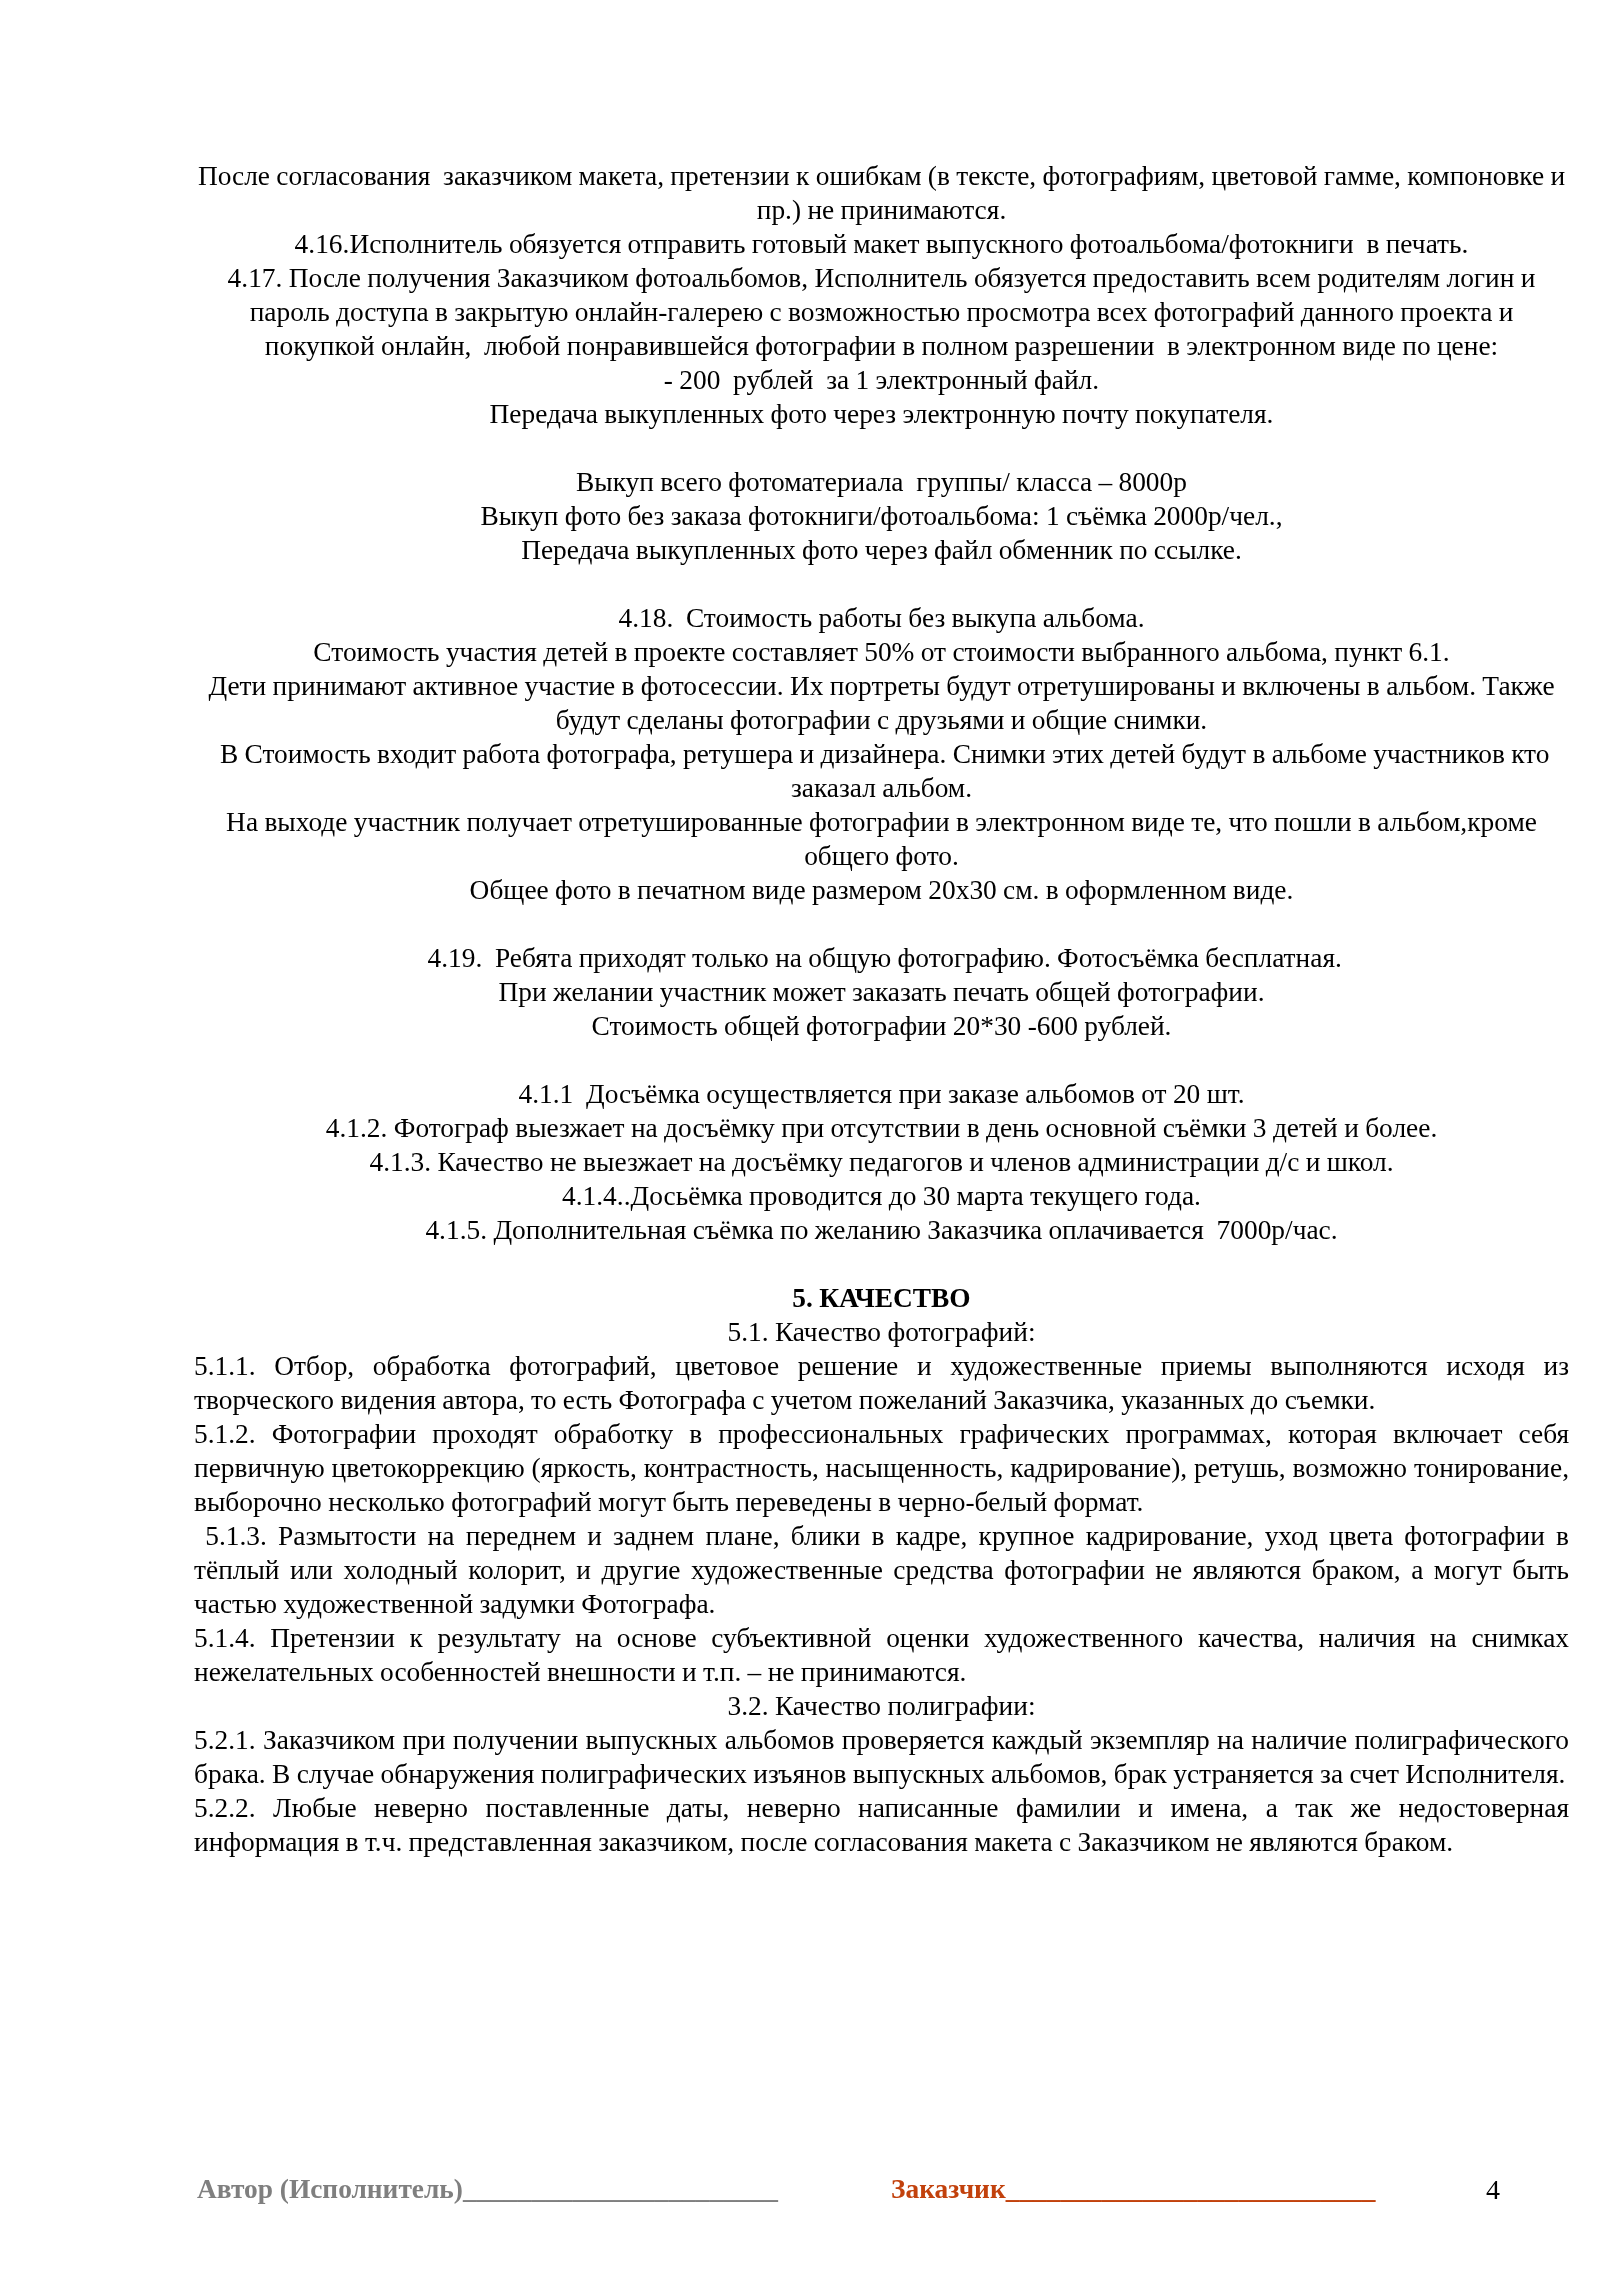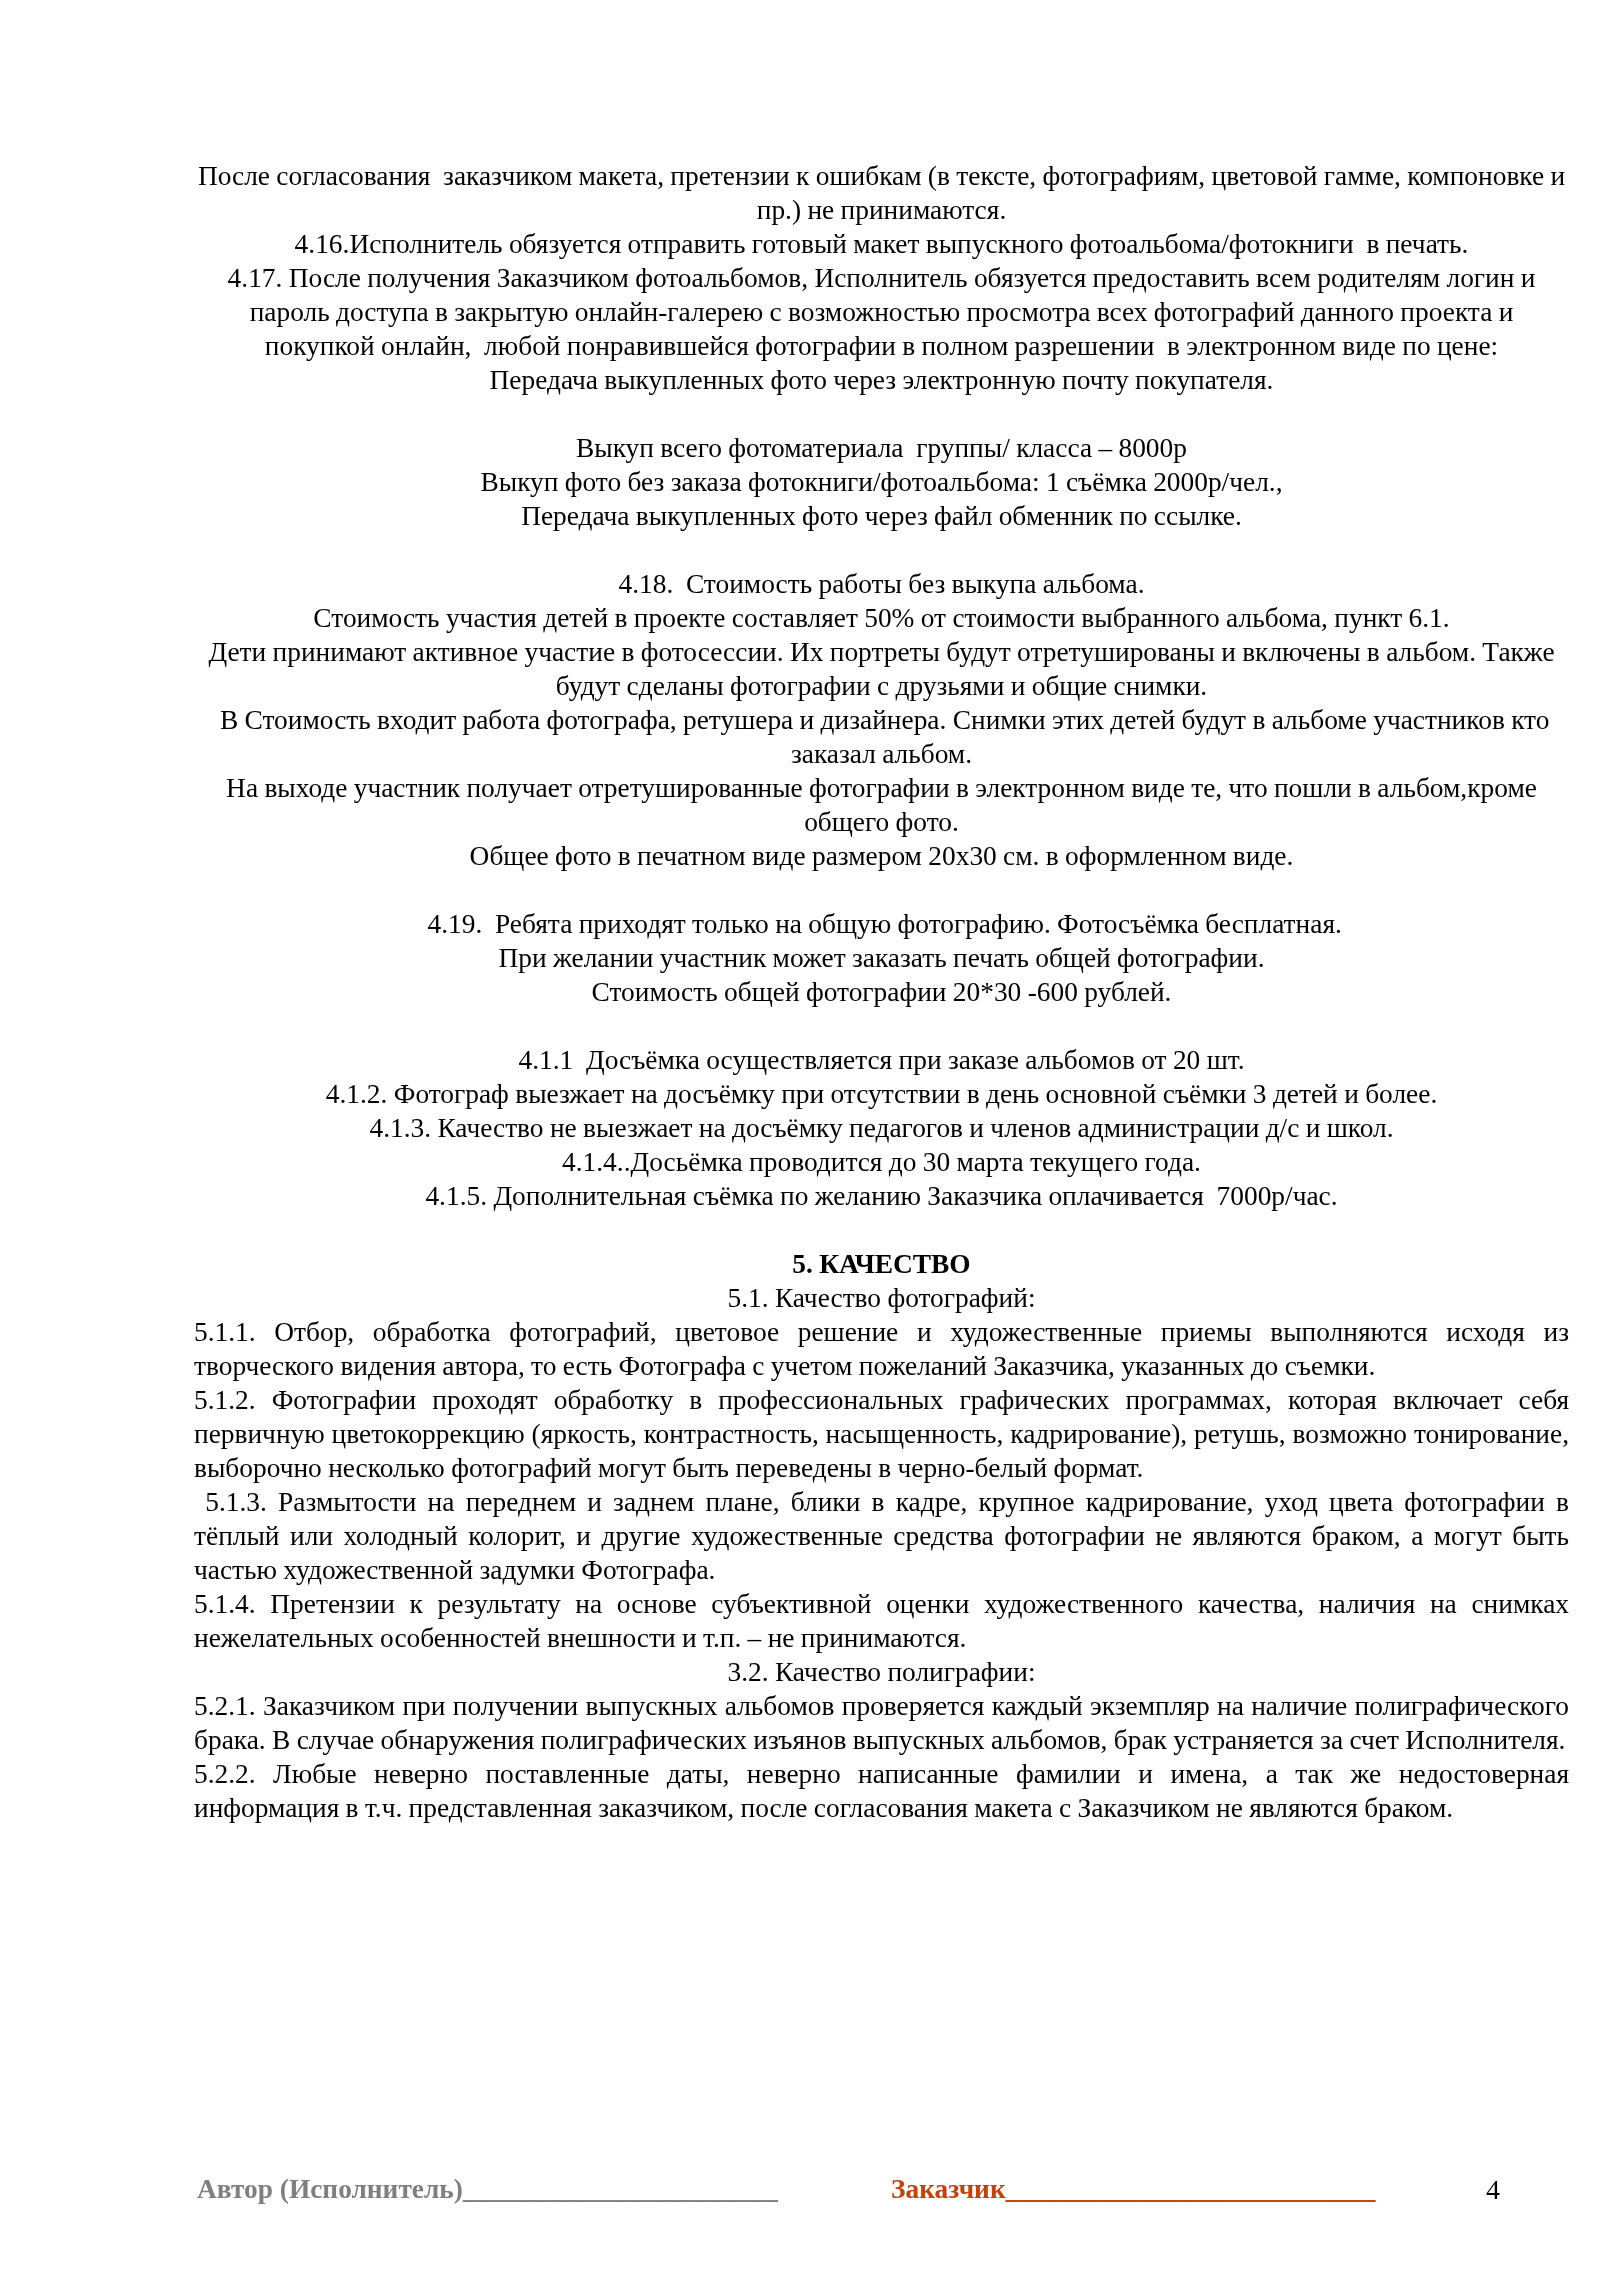--- a/index.html
+++ b/index.html
@@ -63,20 +63,21 @@
   }
 </style>
 </head>
 <body>
 
 <div class="page">
   <div class="doc-body" id="doc-body">
       <p class="left">После согласования  заказчиком макета, претензии к ошибкам (в тексте, фотографиям, цветовой гамме, компоновке и пр.) не принимаются.</p>
       <p class="left">4.16.Исполнитель обязуется отправить готовый макет выпускного фотоальбома/фотокниги  в печать.</p>
       <p class="left">4.17. После получения Заказчиком фотоальбомов, Исполнитель обязуется предоставить всем родителям логин и пароль доступа в закрытую онлайн-галерею с возможностью просмотра всех фотографий данного проекта и покупкой онлайн,  любой понравившейся фотографии в полном разрешении  в электронном виде по цене:</p>
+      <p class="left">- 200  рублей  за 1 электронный файл.</p>
       <p class="left">Передача выкупленных фото через электронную почту покупателя.</p>
       <p class="gap"></p>
       <p class="left">Выкуп всего фотоматериала  группы/ класса – 8000р</p>
       <p class="left">Выкуп фото без заказа фотокниги/фотоальбома: 1 съёмка 2000р/чел.,</p>
       <p class="left">Передача выкупленных фото через файл обменник по ссылке.</p>
       <p class="gap"></p>
       <p class="left">4.18.  Стоимость работы без выкупа альбома.</p>
       <p class="left">Стоимость участия детей в проекте составляет 50% от стоимости выбранного альбома, пункт 6.1.</p>
       <p class="left">Дети принимают активное участие в фотосессии. Их портреты будут отретушированы и включены в альбом. Также будут сделаны фотографии с друзьями и общие снимки.</p>
       <p class="left"> В Стоимость входит работа фотографа, ретушера и дизайнера. Снимки этих детей будут в альбоме участников кто заказал альбом.</p>

